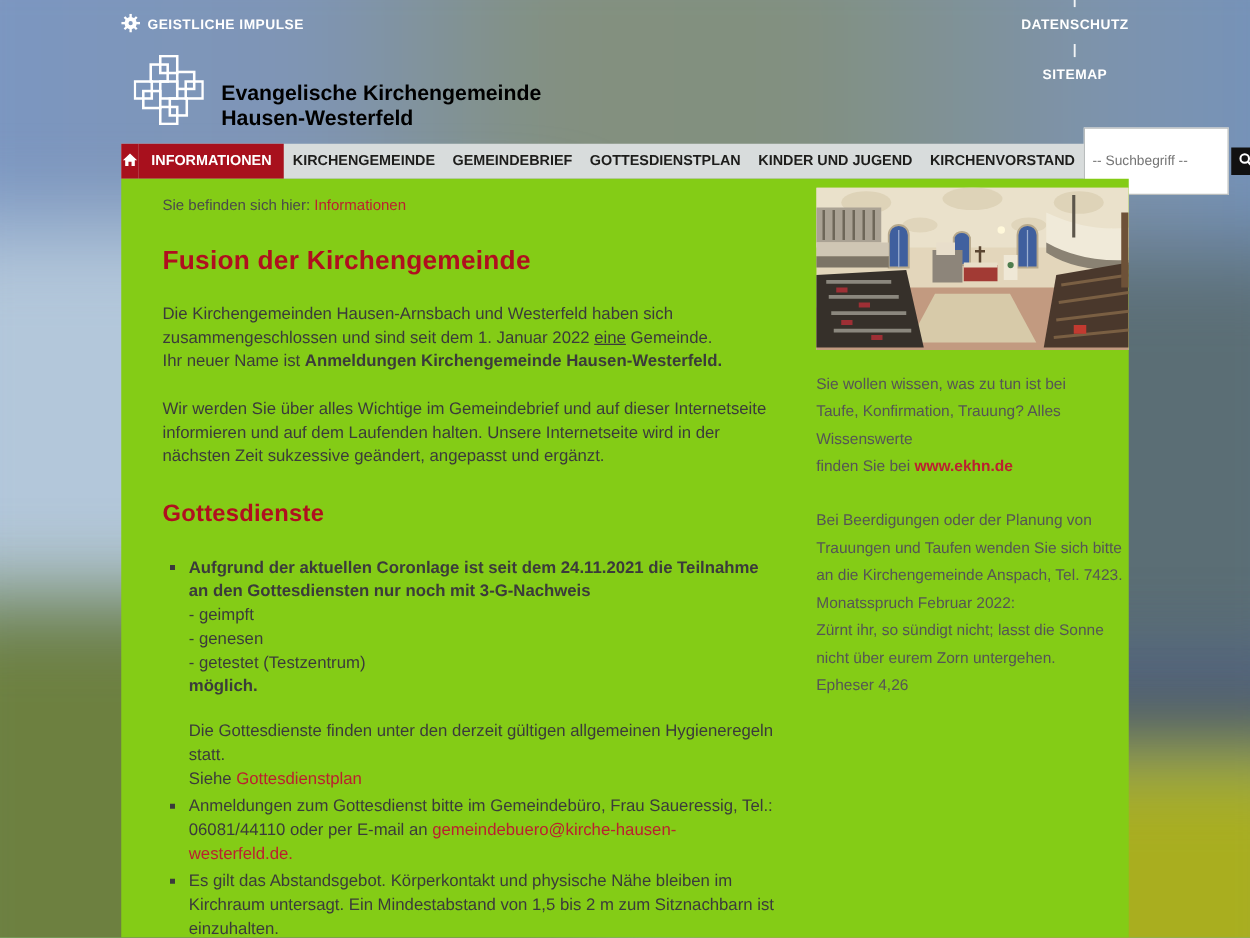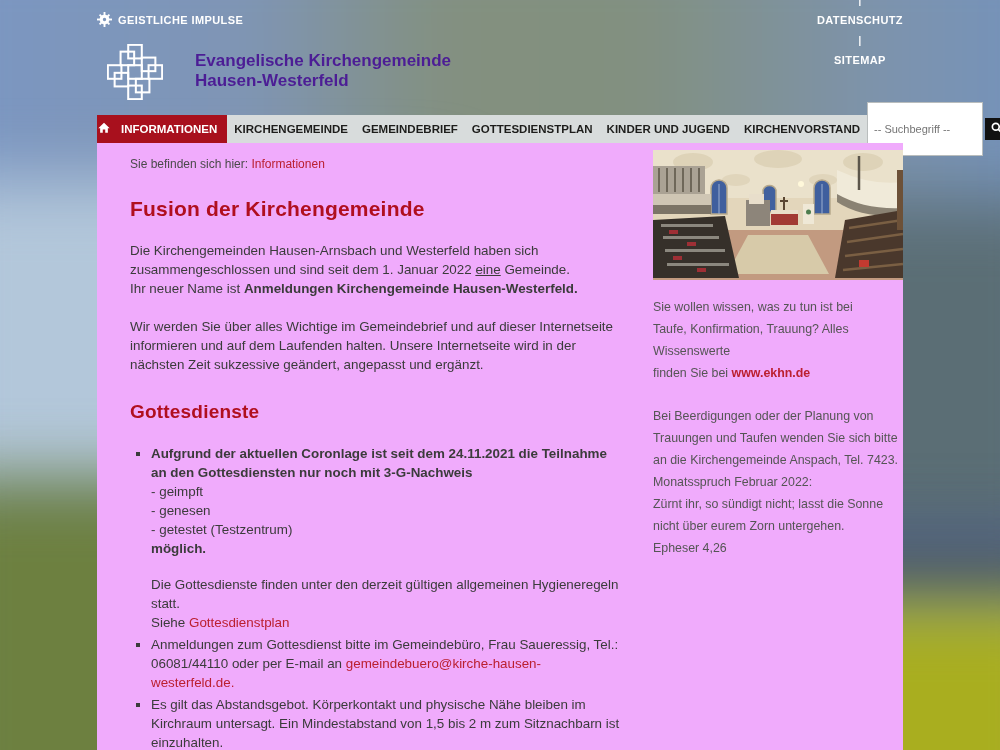--- a/index.html
+++ b/index.html
@@ -24,38 +24,38 @@
   
   .topbar{position:absolute;left:0;right:0;top:10px;height:20px;display:flex;align-items:center;
     color:#fff;font-size:11px;font-weight:bold;letter-spacing:.4px;}
   .topbar .impulse{display:flex;align-items:center;gap:6px;cursor:pointer;}
   .topbar .spacer{flex:1;}
   .topbar .uli{display:flex;align-items:center;gap:8px;flex-direction:column;}
   .topbar .uli a{color:#fff;text-decoration:none;cursor:pointer;}
   .topbar .sep{opacity:.9;}
 
   
-  .brand{position:absolute;left:10px;top:44px;display:flex;align-items:flex-start;gap:32px;color:#4c1d95;}
+  .brand{position:absolute;left:10px;top:44px;display:flex;align-items:flex-end;gap:14px;color:#000000;}
   .brand .title{font-size:17px;font-weight:bold;line-height:20px;padding-top:7px;}
 
   
   .nav{position:absolute;left:0;top:115px;width:806px;height:28px;background:#d8dcdc;
     display:flex;align-items:stretch;font-size:11.5px;font-weight:bold;color:#1d1d1b;}
   .nav .home{width:36px;display:flex;align-items:center;justify-content:center;cursor:pointer;}
   .nav .item{display:flex;align-items:center;padding:0 7px;white-space:nowrap;cursor:pointer;}
   .nav .active{background:#a8101d;color:#fff;padding:0 10px;}
   .nav .home{background:#a8101d;}
   .nav .searchwrap{margin-left:auto;display:flex;align-items:center;gap:0;padding-right:6px;}
   .nav input{width:102px;height:20px;border:1px solid #b9bdbd;font-size:11px;color:#555;
     padding:16px 6px;font-family:inherit;outline:none;}
   .nav .sbtn{width:24px;height:22px;background:#111;border:none;display:flex;align-items:center;
     justify-content:center;cursor:pointer;margin-left:2px;}
 
   
-  .panel{position:absolute;left:0;top:143px;width:806px;height:607px;background:#f0abfc;overflow:hidden;}
+  .panel{position:absolute;left:0;top:143px;width:806px;height:607px;background:#84cc16;overflow:hidden;}
 
   .maincol{position:absolute;left:33px;top:12px;width:492px;color:#3b3b3b;
     font-size:13.4px;line-height:19px;}
   .crumbs{font-size:12px;color:#4a4a4a;margin-bottom:0;}
   .crumbs a{color:#bb2030;text-decoration:none;cursor:pointer;}
   h1.red{color:#b00f1f;font-size:21px;line-height:24px;margin:23px 0 20px 0;letter-spacing:.2px;}
   h2.red{color:#b00f1f;font-size:19px;line-height:22px;margin:27px 0 20px 0;letter-spacing:.2px;}
   .para{margin:0 0 19px 0;}
   .bold{font-weight:bold;}
   .und{text-decoration:underline;}

